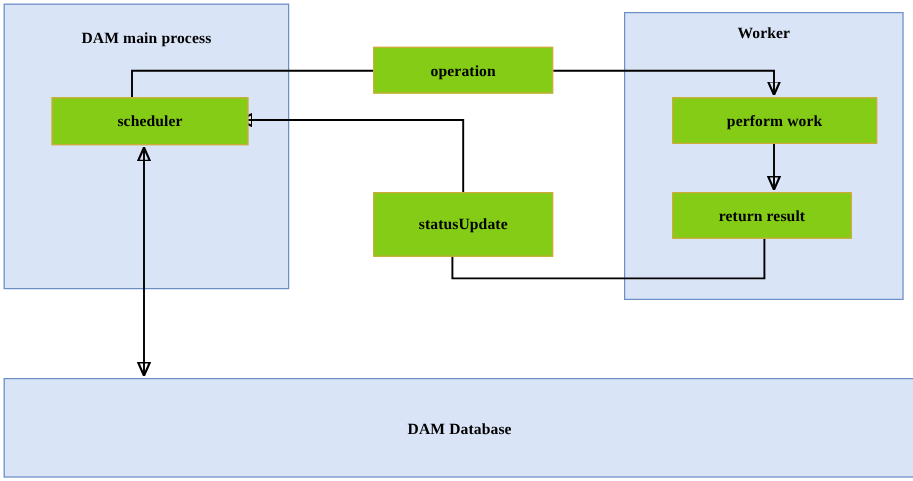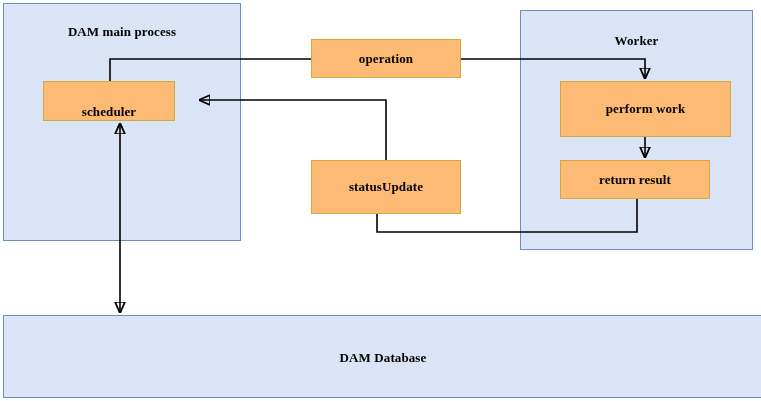--- a/index.html
+++ b/index.html
@@ -26,21 +26,21 @@
     left: 0;
     right: 0;
     text-align: center;
     font-size: 13px;
     font-weight: bold;
     color: #000000;
     letter-spacing: 0.1px;
   }
   .node-box {
     position: absolute;
-    background: #fdba74;
+    background: #84cc16;
     border: 1px solid #d2a93c;
     box-sizing: border-box;
     display: flex;
     align-items: center;
     justify-content: center;
     font-size: 13px;
     font-weight: bold;
     color: #000000;
     letter-spacing: 0.1px;
   }
@@ -61,21 +61,21 @@
 </head>
 <body>
 
 <div id="canvas">
 
   <div class="container-box" style="left:3px; top:3px; width:238px; height:238px;">
     <div class="container-title" style="top:20px;">DAM main process</div>
   </div>
 
   <div class="container-box" style="left:520px; top:10px; width:233px; height:240px;">
-    <div class="container-title" style="top:22px;">Worker</div>
+    <div class="container-title" style="top:9px;">Worker</div>
   </div>
 
   <div class="container-box" style="left:3px; top:315px; width:760px; height:83px;">
     <div class="container-title" style="top:34px;">DAM Database</div>
   </div>
 
   <svg id="edge-layer" viewBox="0 0 761 401" xmlns="http://www.w3.org/2000/svg">
     <defs>
       <marker id="arrowEnd" viewBox="0 0 10 10" refX="9" refY="5" markerWidth="7" markerHeight="7" orient="auto-start-reverse">
         <path d="M 0 0.6 L 10 5 L 0 9.4 z" fill="#000000" stroke="none"></path>
@@ -91,33 +91,33 @@
 
     <path d="M 645 120 L 645 157" marker-end="url(#arrowEnd)"></path>
 
     <path d="M 637 199 L 637 232 L 377 232 L 377 199"></path>
 
     <path d="M 386 160 L 386 100 L 200 100" marker-end="url(#arrowEnd)"></path>
 
     <path d="M 120 124 L 120 312" marker-start="url(#arrowStart)" marker-end="url(#arrowEnd)"></path>
   </svg>
 
-  <div class="node-box" style="left:43px; top:81px; width:132px; height:40px;align-items:flex-end;">
+  <div class="node-box" style="left:43px; top:81px; width:164px; height:40px;">
     <span>scheduler</span>
   </div>
 
   <div class="node-box" style="left:311px; top:39px; width:150px; height:39px;">
     <span>operation</span>
   </div>
 
   <div class="node-box" style="left:311px; top:160px; width:150px; height:54px;">
     <span>statusUpdate</span>
   </div>
 
-  <div class="node-box" style="left:560px; top:81px; width:171px; height:56px;">
+  <div class="node-box" style="left:560px; top:81px; width:171px; height:39px;">
     <span>perform work</span>
   </div>
 
   <div class="node-box" style="left:560px; top:160px; width:150px; height:39px;">
     <span>return result</span>
   </div>
 
 </div>
 
 </body></html>

